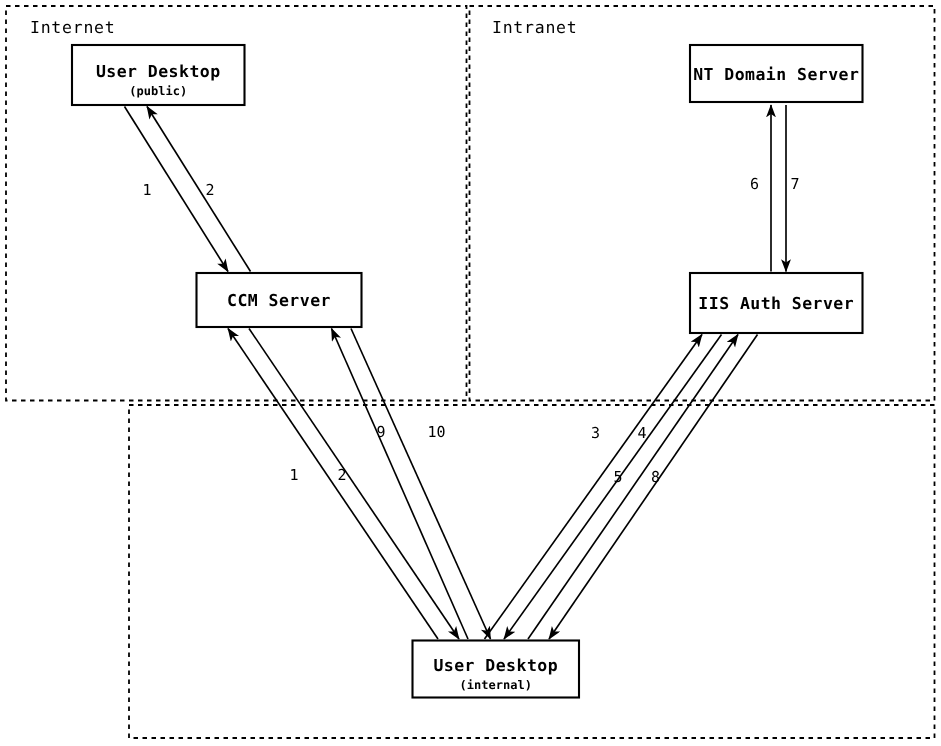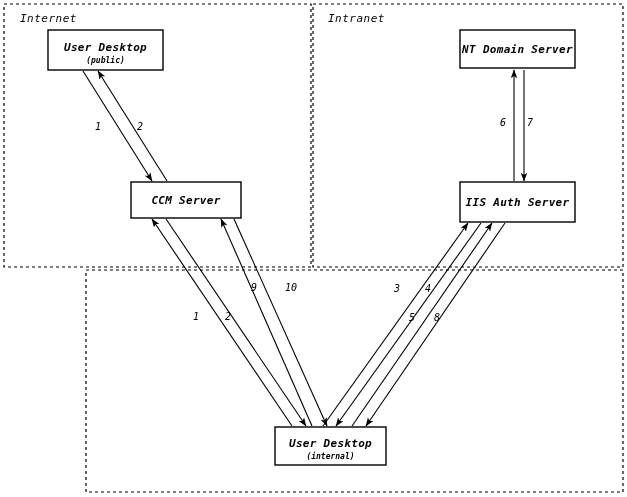--- a/index.html
+++ b/index.html
@@ -7,21 +7,20 @@
     padding: 0;
     background: #ffffff;
   }
   #diagram-root {
     position: relative;
     width: 627px;
     height: 497px;
     background: #ffffff;
     font-family: "DejaVu Sans Mono", "Liberation Mono", monospace;
     overflow: hidden;
-    font-style: italic;
   }
   svg.canvas {
     position: absolute;
     top: 0;
     left: 0;
     width: 627px;
     height: 497px;
   }
   .zone-rect {
     fill: none;

